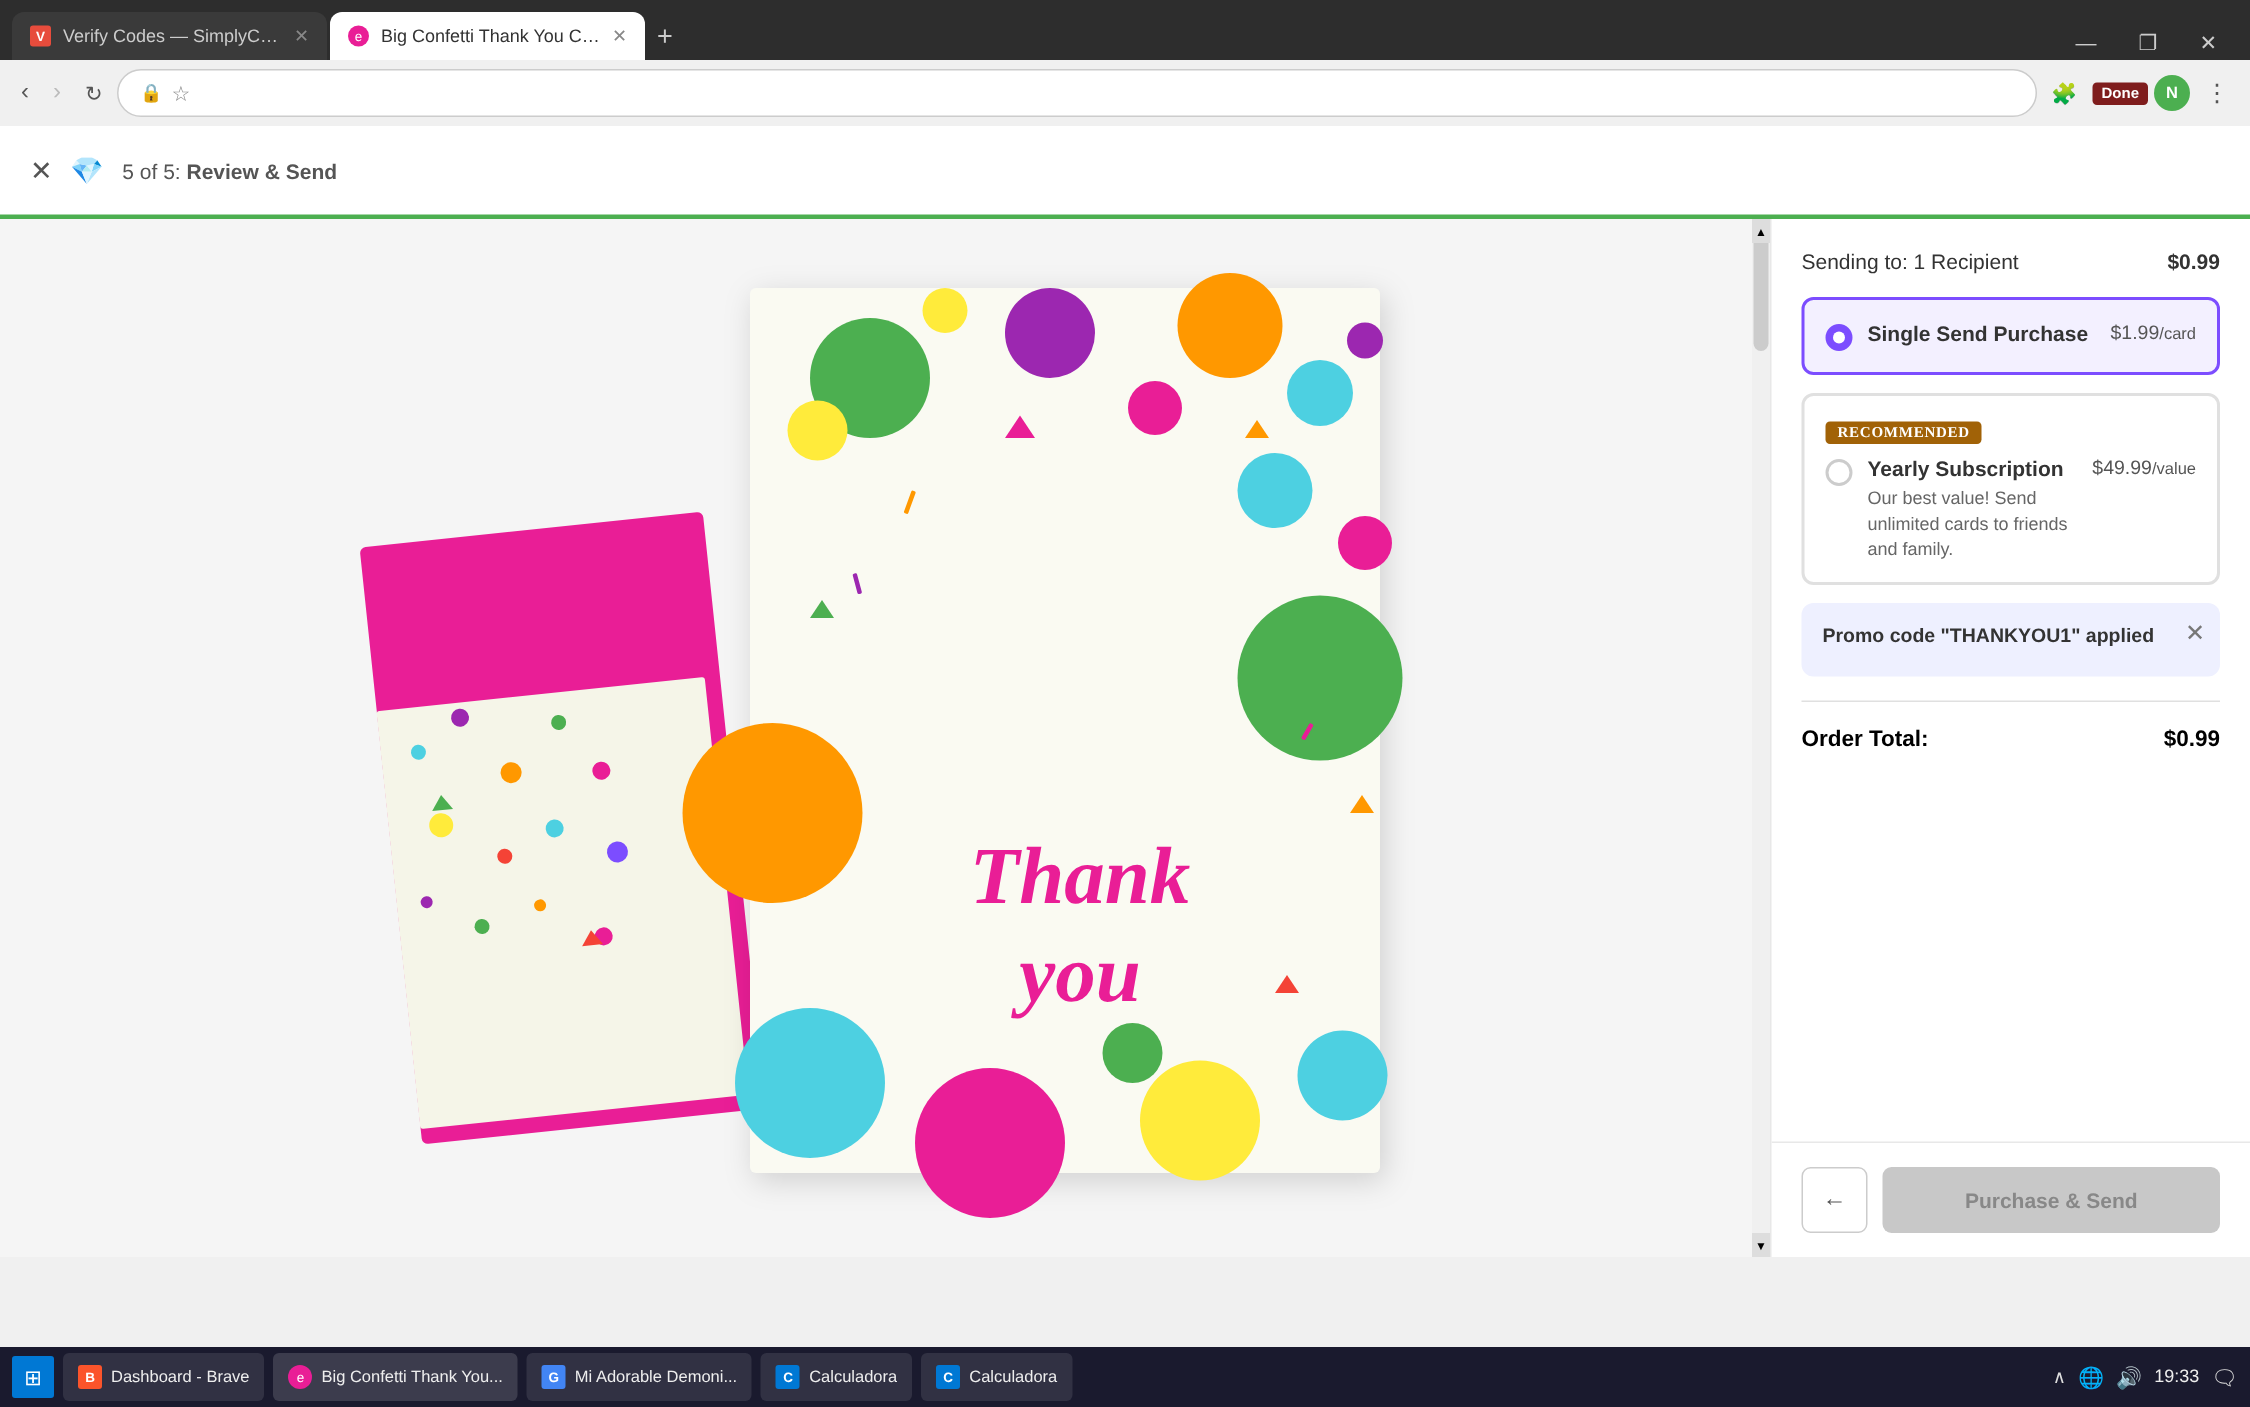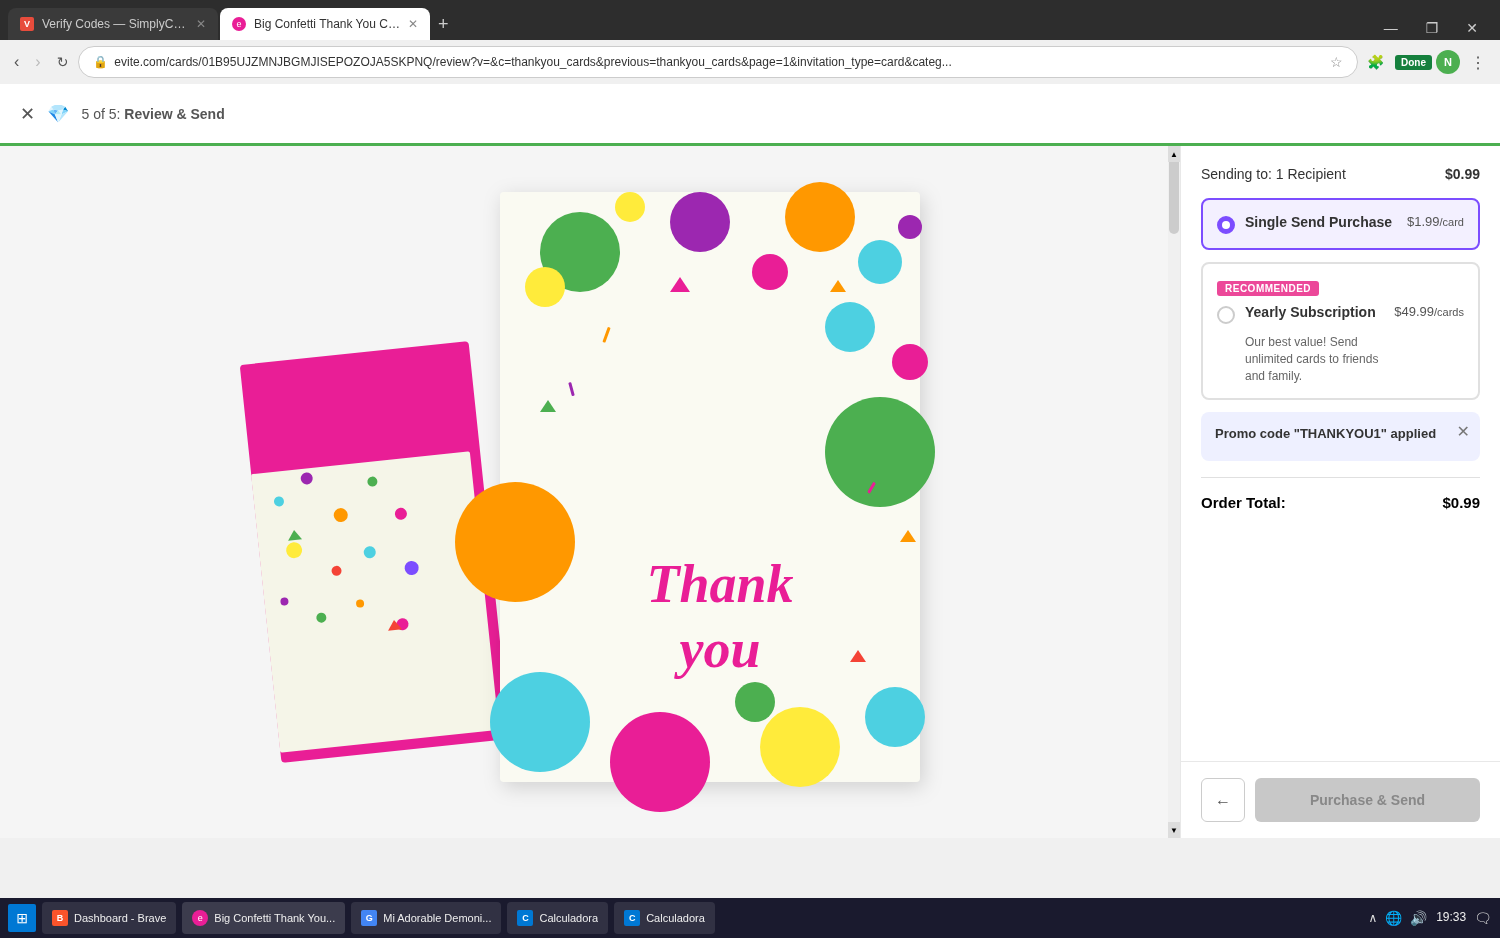--- a/index.html
+++ b/index.html
@@ -29,25 +29,24 @@
       <button style="background:none;border:none;color:#ccc;padding:4px 14px;cursor:pointer;font-size:14px;">✕</button>
     </div>
   </div>
 
   <div style="display:flex;align-items:center;gap:4px;padding:6px 8px;background:#f0f0f0;height:44px;">
     <button style="background:none;border:none;cursor:pointer;color:#555;font-size:16px;padding:4px 6px;border-radius:4px;">‹</button>
     <button style="background:none;border:none;cursor:pointer;color:#bbb;font-size:16px;padding:4px 6px;border-radius:4px;">›</button>
     <button style="background:none;border:none;cursor:pointer;color:#555;font-size:14px;padding:4px 6px;border-radius:4px;">↻</button>
     <div style="flex:1;height:32px;background:#fff;border:1px solid #ccc;border-radius:20px;padding:0 14px;font-size:12px;color:#333;display:flex;align-items:center;gap:6px;overflow:hidden;">
       <span style="color:#555;font-size:12px;">🔒</span>
-      <span style="flex:1;overflow:hidden;text-overflow:ellipsis;white-space:nowrap;font-size:12px;">evite.com/cards/01B95UJZMNJBGMJISEPOZOJA5SKPNQ/review?v=&amp;c=thankyou_cards&amp;previous=thankyou_cards&amp;page=1&amp;invitation_type=card&amp;categ...</span>
       <span style="color:#888;cursor:pointer;font-size:14px;">☆</span>
     </div>
     <button style="background:none;border:none;cursor:pointer;color:#555;font-size:14px;padding:4px 6px;">🧩</button>
-    <div style="background:#15803d;color:white;font-size:10px;font-weight:bold;padding:2px 6px;border-radius:3px;">Done</div>
+    <div style="background:#7f1d1d;color:white;font-size:10px;font-weight:bold;padding:2px 6px;border-radius:3px;">Done</div>
     <button style="background:#4caf50;border:none;cursor:pointer;color:white;font-size:11px;font-weight:bold;width:24px;height:24px;border-radius:50%;">N</button>
     <button style="background:none;border:none;cursor:pointer;color:#555;font-size:16px;padding:4px 6px;">⋮</button>
   </div>
 </div>
 
 <div style="background:#fff;width:100%;height:754px;display:flex;flex-direction:column;">
 
   <div style="display:flex;align-items:center;padding:0 20px;height:62px;border-bottom:3px solid #4caf50;gap:12px;position:relative;">
     <button style="background:none;border:none;cursor:pointer;font-size:18px;color:#555;">✕</button>
     <span style="color:#e040fb;font-size:18px;">💎</span>
@@ -141,30 +140,30 @@
               <div style="width:18px;height:18px;border-radius:50%;border:2px solid #7c4dff;background:#7c4dff;flex-shrink:0;margin-top:2px;display:flex;align-items:center;justify-content:center;">
                 <div style="width:8px;height:8px;background:white;border-radius:50%;"></div>
               </div>
               <span style="font-size:14px;font-weight:600;color:#333;">Single Send Purchase</span>
             </div>
             <span style="font-size:13px;color:#555;white-space:nowrap;"><span>$1.99</span><span style="font-size:11px;">/card</span></span>
           </div>
         </div>
 
         <div style="border:2px solid #e0e0e0;border-radius:8px;padding:14px;margin-bottom:12px;cursor:pointer;">
-          <div style="display:inline-block;background:#ec4899;color:white;font-size:10px;font-weight:700;padding:2px 8px;border-radius:3px;margin-bottom:8px;letter-spacing:0.5px;">RECOMMENDED</div>
+          <div style="display:inline-block;background:#a16207;color:white;font-size:10px;font-weight:700;padding:2px 8px;border-radius:3px;margin-bottom:8px;letter-spacing:0.5px;font-family:Liberation Serif, serif;">RECOMMENDED</div>
           <div style="display:flex;align-items:flex-start;gap:10px;justify-content:flex-start;">
             <div style="display:flex;align-items:flex-start;gap:10px;">
               <div style="width:18px;height:18px;border-radius:50%;border:2px solid #ccc;flex-shrink:0;margin-top:2px;"></div>
               <div>
                 <div style="font-size:14px;font-weight:600;color:#333;">Yearly Subscription</div>
-                <div style="font-size:12px;color:#666;margin-top:14px;line-height:1.4;">Our best value! Send unlimited cards to friends and family.</div>
+                <div style="font-size:12px;color:#666;margin-top:4px;line-height:1.4;">Our best value! Send unlimited cards to friends and family.</div>
               </div>
             </div>
-            <span style="font-size:13px;color:#555;white-space:nowrap;flex-shrink:0;"><span>$49.99</span><span style="font-size:11px;">/cards</span></span>
+            <span style="font-size:13px;color:#555;white-space:nowrap;flex-shrink:0;"><span>$49.99</span><span style="font-size:11px;">/value</span></span>
           </div>
         </div>
 
         <div style="background:#eef0ff;border-radius:8px;padding:14px;margin-top:4px;position:relative;">
           <div style="font-size:13px;font-weight:600;color:#333;margin-bottom:6px;">Promo code "THANKYOU1" applied</div>
           <button style="position:absolute;top:10px;right:10px;background:none;border:none;cursor:pointer;font-size:16px;color:#777;">✕</button>
         </div>
 
         <div style="display:flex;justify-content:space-between;align-items:center;margin-top:16px;padding-top:16px;border-top:1px solid #e0e0e0;font-size:15px;font-weight:600;">
           <span>Order Total:</span>

